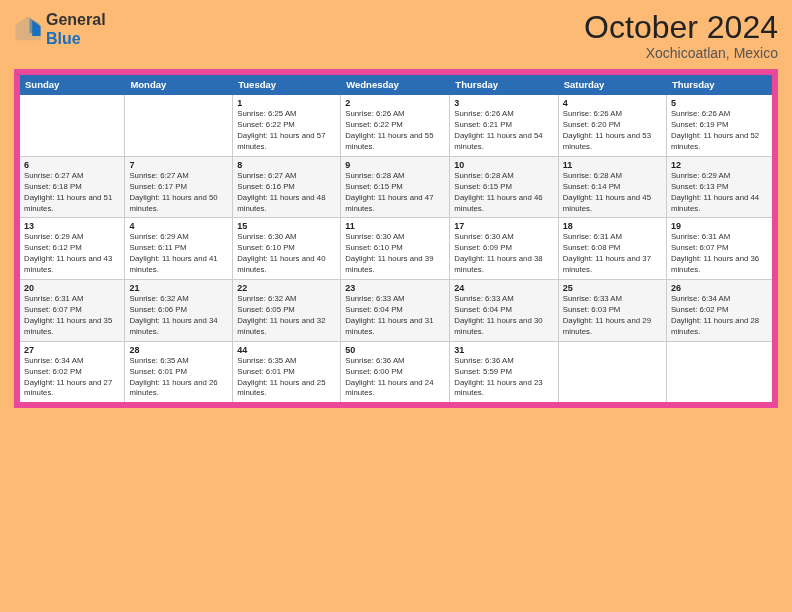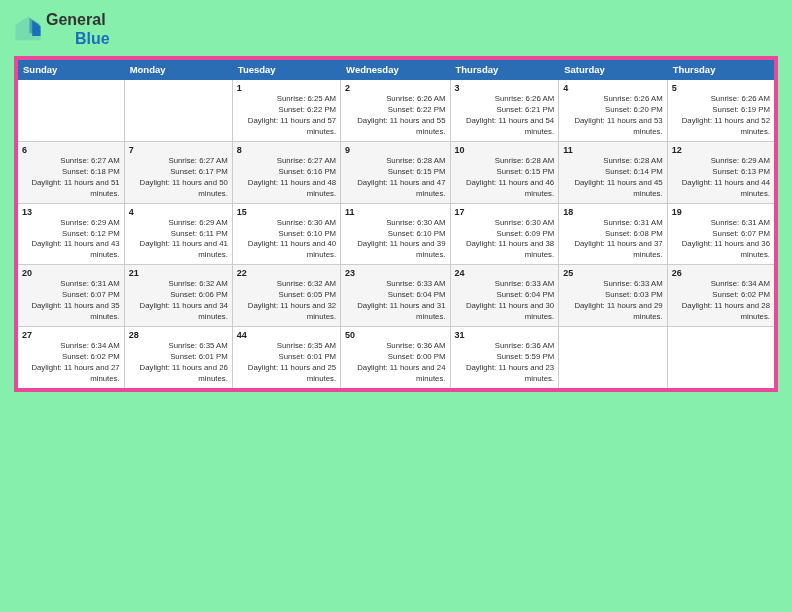--- a/index.html
+++ b/index.html
@@ -6,40 +6,40 @@
     body {
       font-family: Arial, sans-serif;
       background: #fff;
       width: 792px;
       height: 612px;
       overflow: hidden;
     }
     .page {
       width: 792px;
       height: 612px;
-      background: #86efac;
+      background: #fdba74;
       padding: 10px 14px 10px 14px;
     }
     .header {
       display: flex;
       justify-content: space-between;
       align-items: flex-start;
       margin-bottom: 8px;
     }
     .logo {
       display: flex;
       align-items: center;
     }
     .logo-text {
       font-size: 16px;
       font-weight: bold;
       line-height: 1.2;
     }
     .logo-general { color: #333; }
-    .logo-blue { color: #1a6fbb; margin-left: 29px; }
+    .logo-blue { color: #1a6fbb; }
     .logo-icon {
       width: 28px;
       height: 28px;
       margin-right: 4px;
     }
     .title-block {
       text-align: right;
     }
     .month-title {
       font-size: 32px;
@@ -47,21 +47,21 @@
       color: #222;
       line-height: 1.1;
     }
     .location-title {
       font-size: 14px;
       color: #555;
     }
     .calendar {
       width: 100%;
       border-collapse: collapse;
-      border: 4px solid #ec4899;
+      border: 6px solid #ec4899;
       font-size: 8.5px;
     }
     .calendar th {
       background: #2a6db5;
       color: #fff;
       text-align: left;
       padding: 4px 5px;
       font-size: 9.5px;
       font-weight: bold;
       border: 1px solid #2a6db5;
@@ -82,21 +82,20 @@
       font-size: 9px;
       font-weight: bold;
       color: #222;
       display: block;
       margin-bottom: 1px;
     }
     .day-info {
       font-size: 7.8px;
       color: #333;
       line-height: 1.4;
-      text-align: right;
     }
     .empty-cell {
       background: #f9f9f9;
     }
   </style>
 </head>
 <body>
 
 <div class="page">
   <div class="header">
@@ -104,20 +103,24 @@
       <svg class="logo-icon" viewBox="0 0 40 40">
         <polygon points="20,2 38,14 38,36 2,36 2,14" fill="#1a6fbb" opacity="0.15"></polygon>
         <polygon points="22,4 36,13 36,26 22,26" fill="#1a6fbb" opacity="0.5"></polygon>
         <polygon points="26,8 38,16 38,30 26,30" fill="#1a6fbb"></polygon>
       </svg>
       <div class="logo-text">
         <div class="logo-general">General</div>
         <div class="logo-blue">Blue</div>
       </div>
     </div>
+    <div class="title-block">
+      <div class="month-title">October 2024</div>
+      <div class="location-title">Xochicoatlan, Mexico</div>
+    </div>
   </div>
 
   <table class="calendar">
     <thead>
       <tr>
         <th>Sunday</th>
         <th>Monday</th>
         <th>Tuesday</th>
         <th>Wednesday</th>
         <th>Thursday</th>

